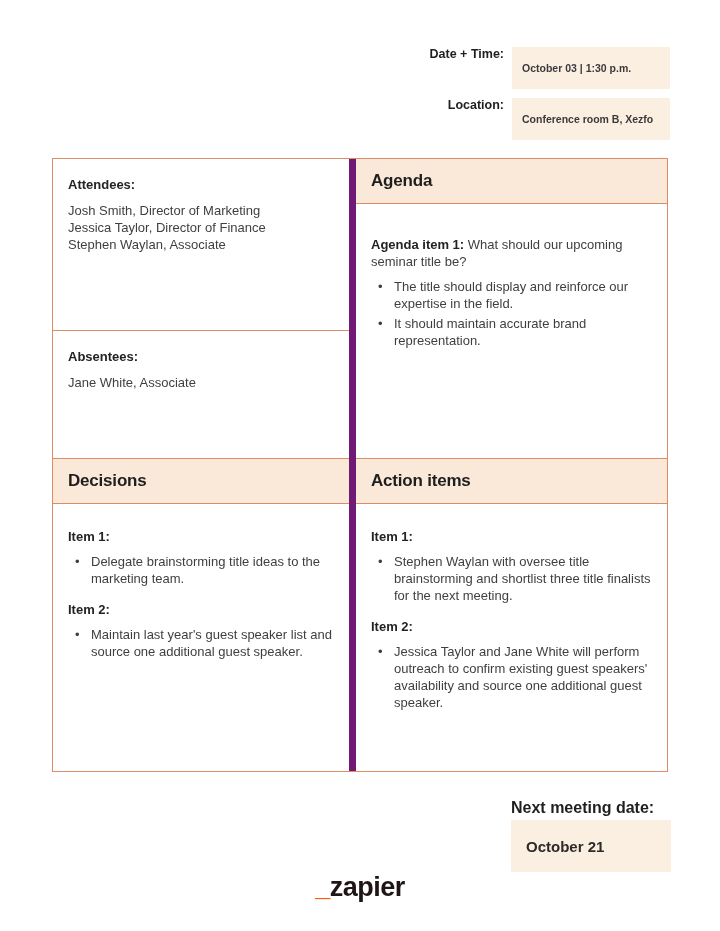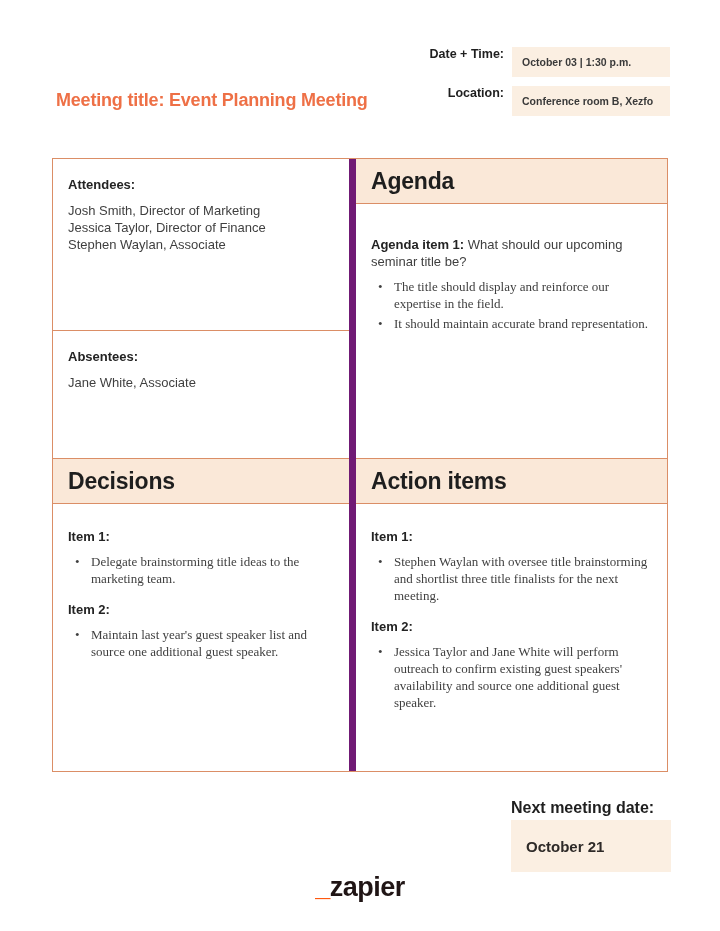--- a/index.html
+++ b/index.html
@@ -46,21 +46,21 @@
   .meta-label {
     flex: 1;
     text-align: right;
     font-size: 12.5px;
     font-weight: 700;
     color: #1F1F1F;
     padding-right: 8px;
     white-space: nowrap;
   }
   .meta-value {
-    width: 158px; height: 30px;
+    width: 158px; height: 42px;
     background: #FBEFE2;
     display: flex; align-items: center;
     padding: 0 10px;
     font-size: 10.5px;
     font-weight: 700;
     color: #3A3A3A;
     white-space: nowrap;
   }
 
   
@@ -74,21 +74,21 @@
   .col-left  { width: 303px; border-right: 7px solid #701a75; display: flex; flex-direction: column; }
   .col-right { flex: 1; display: flex; flex-direction: column; }
 
   .cell, .hcell { width: 100%; }
   .hcell {
     height: 45px;
     background: #FAE8D8;
     border-bottom: 1px solid #DB8E66;
     display: flex; align-items: center;
     padding: 18px 15px;
-    font-size: 23px;
+    font-size: 17px;
     font-weight: 700;
     letter-spacing: -0.2px;
     color: #1E1E1E;
   }
   .cell {
     padding: 17px 16px 0 15px;
     font-size: 13px;
     line-height: 17px;
     color: #3F3F3F;
   }
@@ -98,21 +98,21 @@
   .cell-agenda    { height: 255px; border-bottom: 1px solid #DB8E66; padding-top: 32px; }
   .cell-actions   { flex: 1; padding-top: 24px; }
 
   .cell-label { font-weight: 700; color: #232323; }
   .people { margin-top: 9px; }
   .people div { margin: 0; }
 
   .item-para { margin-bottom: 8px; }
   .item-para b { color: #232323; }
 
-  ul.bullets { list-style: none; margin-top: 8px; font-family: Liberation Serif, serif; }
+  ul.bullets { list-style: none; margin-top: 8px; }
   ul.bullets li { position: relative; padding-left: 23px; margin-bottom: 3px; }
   ul.bullets li::before {
     content: "\2022";
     position: absolute;
     left: 7px; top: 0;
     color: #3F3F3F;
   }
   .item-block + .item-block { margin-top: 14px; }
 
   
@@ -144,21 +144,20 @@
     letter-spacing: -0.5px;
     color: #201515;
   }
   .logo .underscore { color: #FF4F00; font-weight: 700; }
 </style>
 </head>
 <body>
 
 <div class="page">
 
-  <div class="page-subtitle">Meeting title: Event Planning Meeting</div>
 
   <div class="meta">
     <div class="meta-row">
       <div class="meta-label">Date + Time:</div>
       <div class="meta-value">October 03 | 1:30 p.m.</div>
     </div>
     <div class="meta-row">
       <div class="meta-label">Location:</div>
       <div class="meta-value">Conference room B, Xezfo</div>
     </div>

